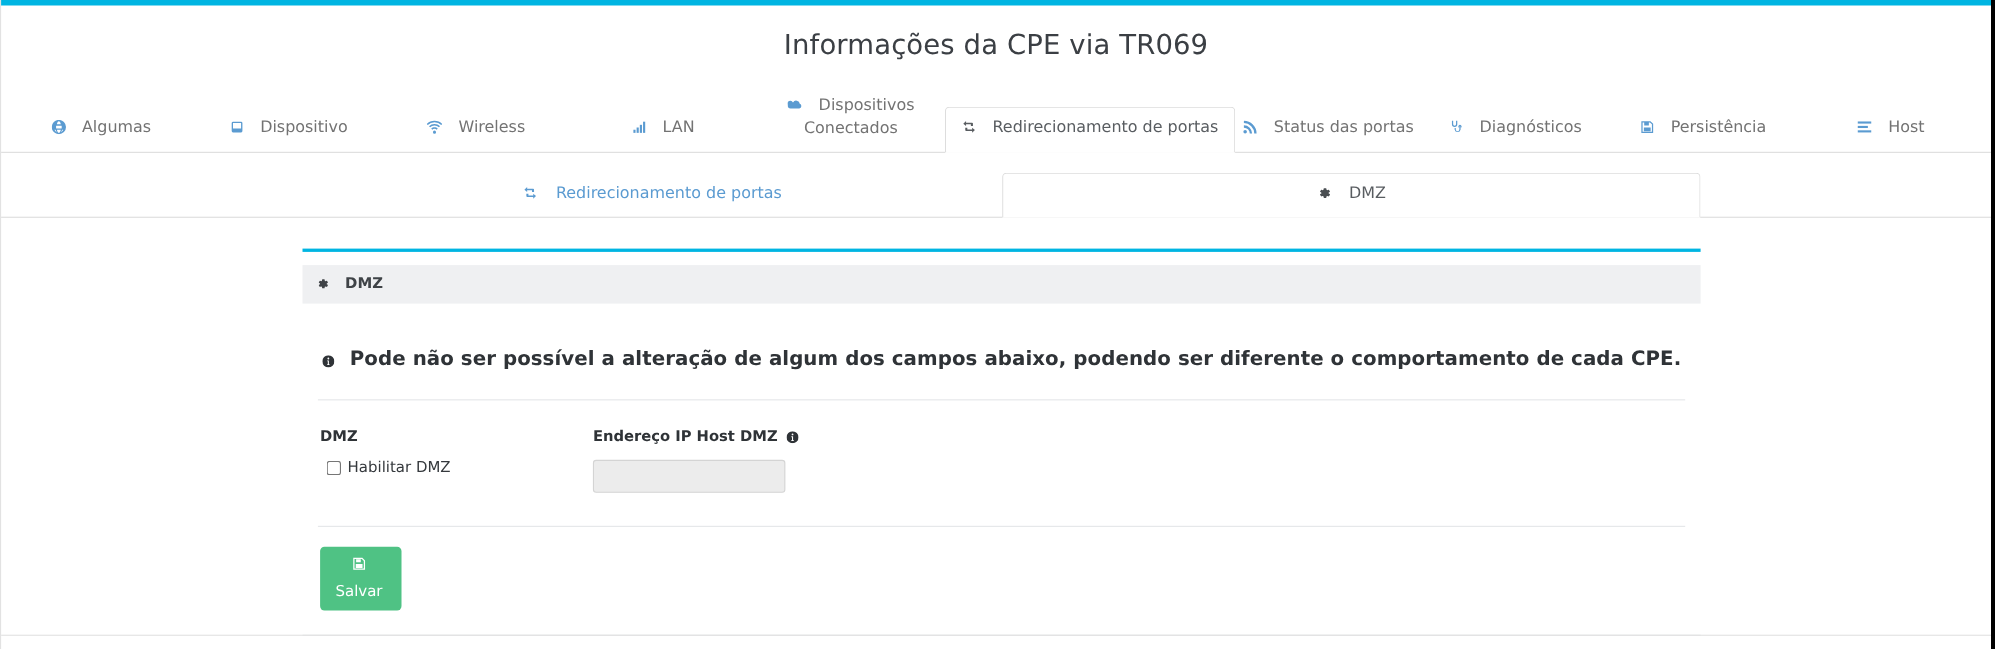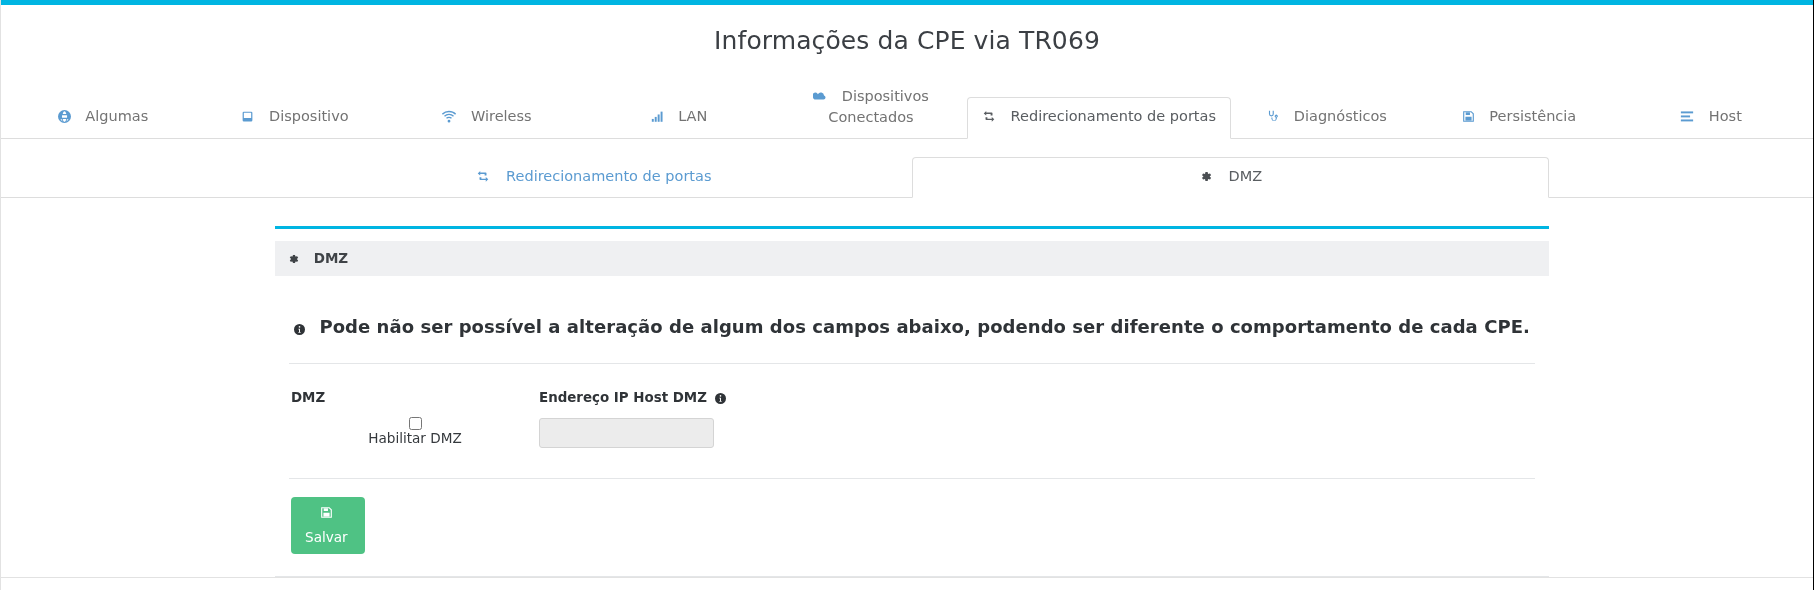--- a/index.html
+++ b/index.html
@@ -10,21 +10,21 @@
     font-family: "DejaVu Sans", "Liberation Sans", sans-serif;
   }
   body { overflow: hidden; }
 
   .page {
     position: relative;
     width: 1814px;
     height: 590px;
     background: #fff;
     border-left: 1px solid #e2e2e2;
-    border-right: 1px solid #000000;
+    border-right: 4px solid #000000;
     overflow: hidden;
   }
 
   
   .top-accent {
     position: absolute;
     top: 0; left: 0; right: 0;
     height: 5px;
     background: #00b5e2;
   }
@@ -158,21 +158,20 @@
     margin-bottom: 12px;
     display: block;
   }
   .field-label .ic { margin-left: 4px; vertical-align: -1px; }
 
   .checkbox-row {
     display: flex;
     align-items: center;
     font-size: 13.6px;
     color: #35393d;
-    flex-direction: column;
   }
   .checkbox-row input[type=checkbox] {
     width: 13px; height: 13px;
     margin: 0 6px 0 6px;
     accent-color: #888;
   }
 
   .text-input {
     width: 175px;
     height: 30px;
@@ -280,20 +279,28 @@
 
     <a class="main-tab active">
       <span class="ic">
         <svg class="ic" width="14" height="13" viewBox="0 0 16 16" fill="#595d61">
             <path d="M1.5 4.2L4.6 1.1v2h6.7a1 1 0 011 1v2.6H10V4.8H4.6v2L1.5 4.2zM14.5 11.3l-3.1 3.1v-2H4.7a1 1 0 01-1-1V8.8H6v1.9h5.4v-2l3.1 2.6z"></path>
           </svg>
       </span>
       <span>Redirecionamento de portas</span>
     </a>
 
+    <a class="main-tab">
+      <span class="ic">
+        <svg class="ic" width="13" height="13" viewBox="0 0 16 16" fill="#5b9bd1">
+            <path d="M2.4 11.2a2 2 0 110 4 2 2 0 010-4zM1 6.1a9.2 9.2 0 019.2 9.1h-2.6A6.6 6.6 0 001 8.7V6.1zm0-5.1a14.3 14.3 0 0114.2 14.2h-2.6A11.7 11.7 0 001 3.6V1z"></path>
+          </svg>
+      </span>
+      <span>Status das portas</span>
+    </a>
 
 
     <a class="main-tab">
       <span class="ic">
         <svg class="ic" width="12" height="13" viewBox="0 0 14 16" fill="#5b9bd1">
             <path d="M2 1v4a3 3 0 006 0V1H6.6v4a1.6 1.6 0 01-3.2 0V1H2zm3 8.2v1.6a3.4 3.4 0 006.7 0V9.1a1.8 1.8 0 10-1.4 0v1.7a2 2 0 01-4 0V9.2H5zm6-1.9a.6.6 0 110 1.2.6.6 0 010-1.2z"></path>
           </svg>
       </span>
       <span>Diagnósticos</span>
     </a>

